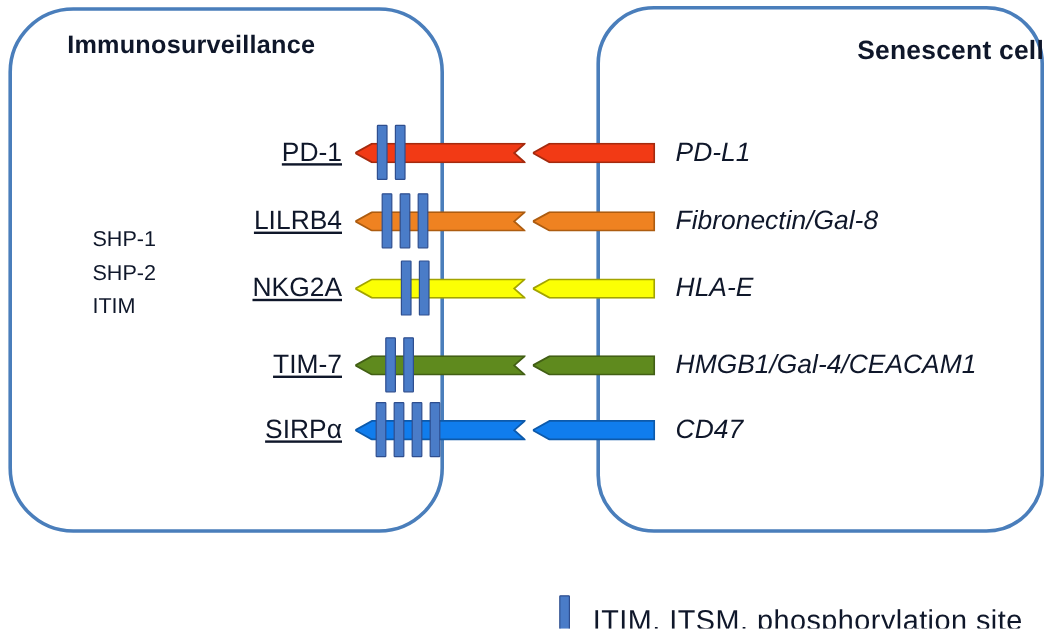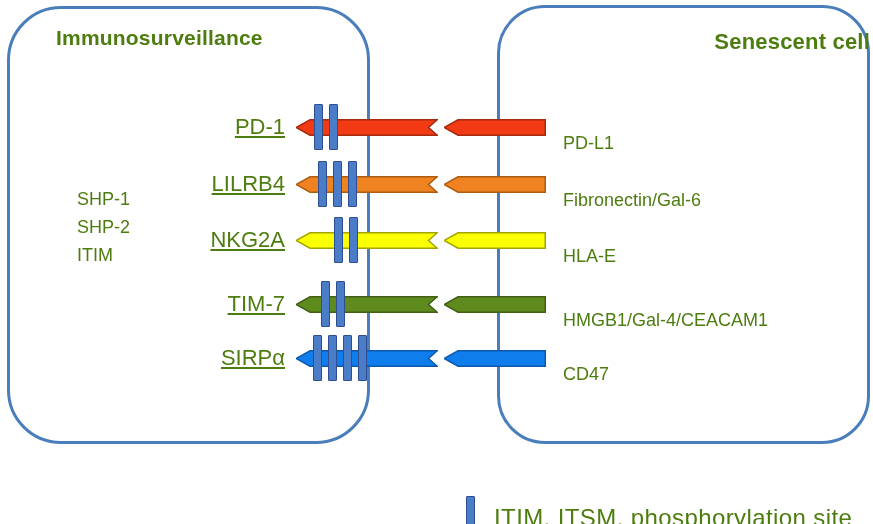--- a/index.html
+++ b/index.html
@@ -1,34 +1,34 @@
 <!DOCTYPE html>
 <html><head>
 <meta charset="utf-8">
 <style>
   html,body{margin:0;padding:0;background:#fff;}
   #canvas{
     position:relative;width:873px;height:524px;background:#ffffff;overflow:hidden;
-    font-family:"Liberation Sans", sans-serif;color:#4d7c0f;
+    font-family:"Liberation Sans", sans-serif;color:#0f172a;
   }
   .cell{position:absolute;border:3px solid #4a7ebb;background:#fff;box-sizing:border-box;}
   #left-cell{left:7px;top:6px;width:363px;height:438px;border-radius:54px;}
   #right-cell{left:497px;top:5px;width:373px;height:439px;border-radius:48px;}
   .cell-title{font-weight:bold;font-size:21px;line-height:28px;letter-spacing:0.2px;}
   #left-title{position:absolute;left:56px;top:24px;}
   #right-title{position:absolute;left:497px;top:28px;width:373px;text-align:right;font-size:22px;}
   #shp-block{position:absolute;left:77px;top:185px;font-size:18px;line-height:28px;}
   .row{position:absolute;left:0;top:var(--cy);width:100%;height:0;}
   .receptor-label{
     position:absolute;right:588px;top:0;transform:translateY(-50%);
     font-size:22px;white-space:nowrap;text-decoration:underline;
   }
   .ligand-label{
-    position:absolute;left:563px;top:16px;transform:translateY(-50%);
-    font-size:18px;white-space:nowrap;
+    position:absolute;left:563px;top:0;transform:translateY(-50%);
+    font-size:22px;white-space:nowrap;font-style:italic;
   }
   .arrow-left{position:absolute;left:296px;top:-8.5px;display:block;}
   .arrow-right{position:absolute;left:444px;top:-8.5px;display:block;}
   .sites{position:absolute;left:var(--bx);top:-23px;height:46px;display:flex;gap:6px;}
   .site-bar{
     width:9px;height:46px;background:#4a7cc8;border:1.5px solid #2e4e8f;
     border-radius:1px;box-sizing:border-box;
   }
   #legend{position:absolute;left:466px;top:496px;display:flex;align-items:center;gap:19px;}
   #legend-marker{width:9px;height:43px;background:#4a7cc8;border:1.5px solid #2e4e8f;box-sizing:border-box;border-radius:1px;}
@@ -75,21 +75,21 @@
       <polygon points="0,8.5 14,0.75 141.25,0.75 132.5,8.5 141.25,16.25 14,16.25" stroke-width="1.5" fill="#ef8221" stroke="#ad5c10"></polygon>
     </svg>
     <span class="sites">
         <span class="site-bar"></span>
         <span class="site-bar"></span>
         <span class="site-bar"></span>
       </span>
     <svg class="arrow-right" width="102" height="17">
       <polygon points="0,8.5 14,0.75 101.25,0.75 101.25,16.25 14,16.25" stroke-width="1.5" fill="#ef8221" stroke="#ad5c10"></polygon>
     </svg>
-    <span class="ligand-label">Fibronectin/Gal-6</span>
+    <span class="ligand-label">Fibronectin/Gal-8</span>
   </div>
 
   <div class="row" style="--cy:240px; --bx:334px;">
     <span class="receptor-label">NKG2A</span>
     <svg class="arrow-left" width="142" height="17">
       <polygon points="0,8.5 14,0.75 141.25,0.75 132.5,8.5 141.25,16.25 14,16.25" stroke-width="1.5" fill="#fbff04" stroke="#a3a400"></polygon>
     </svg>
     <span class="sites">
         <span class="site-bar"></span>
         <span class="site-bar"></span>

